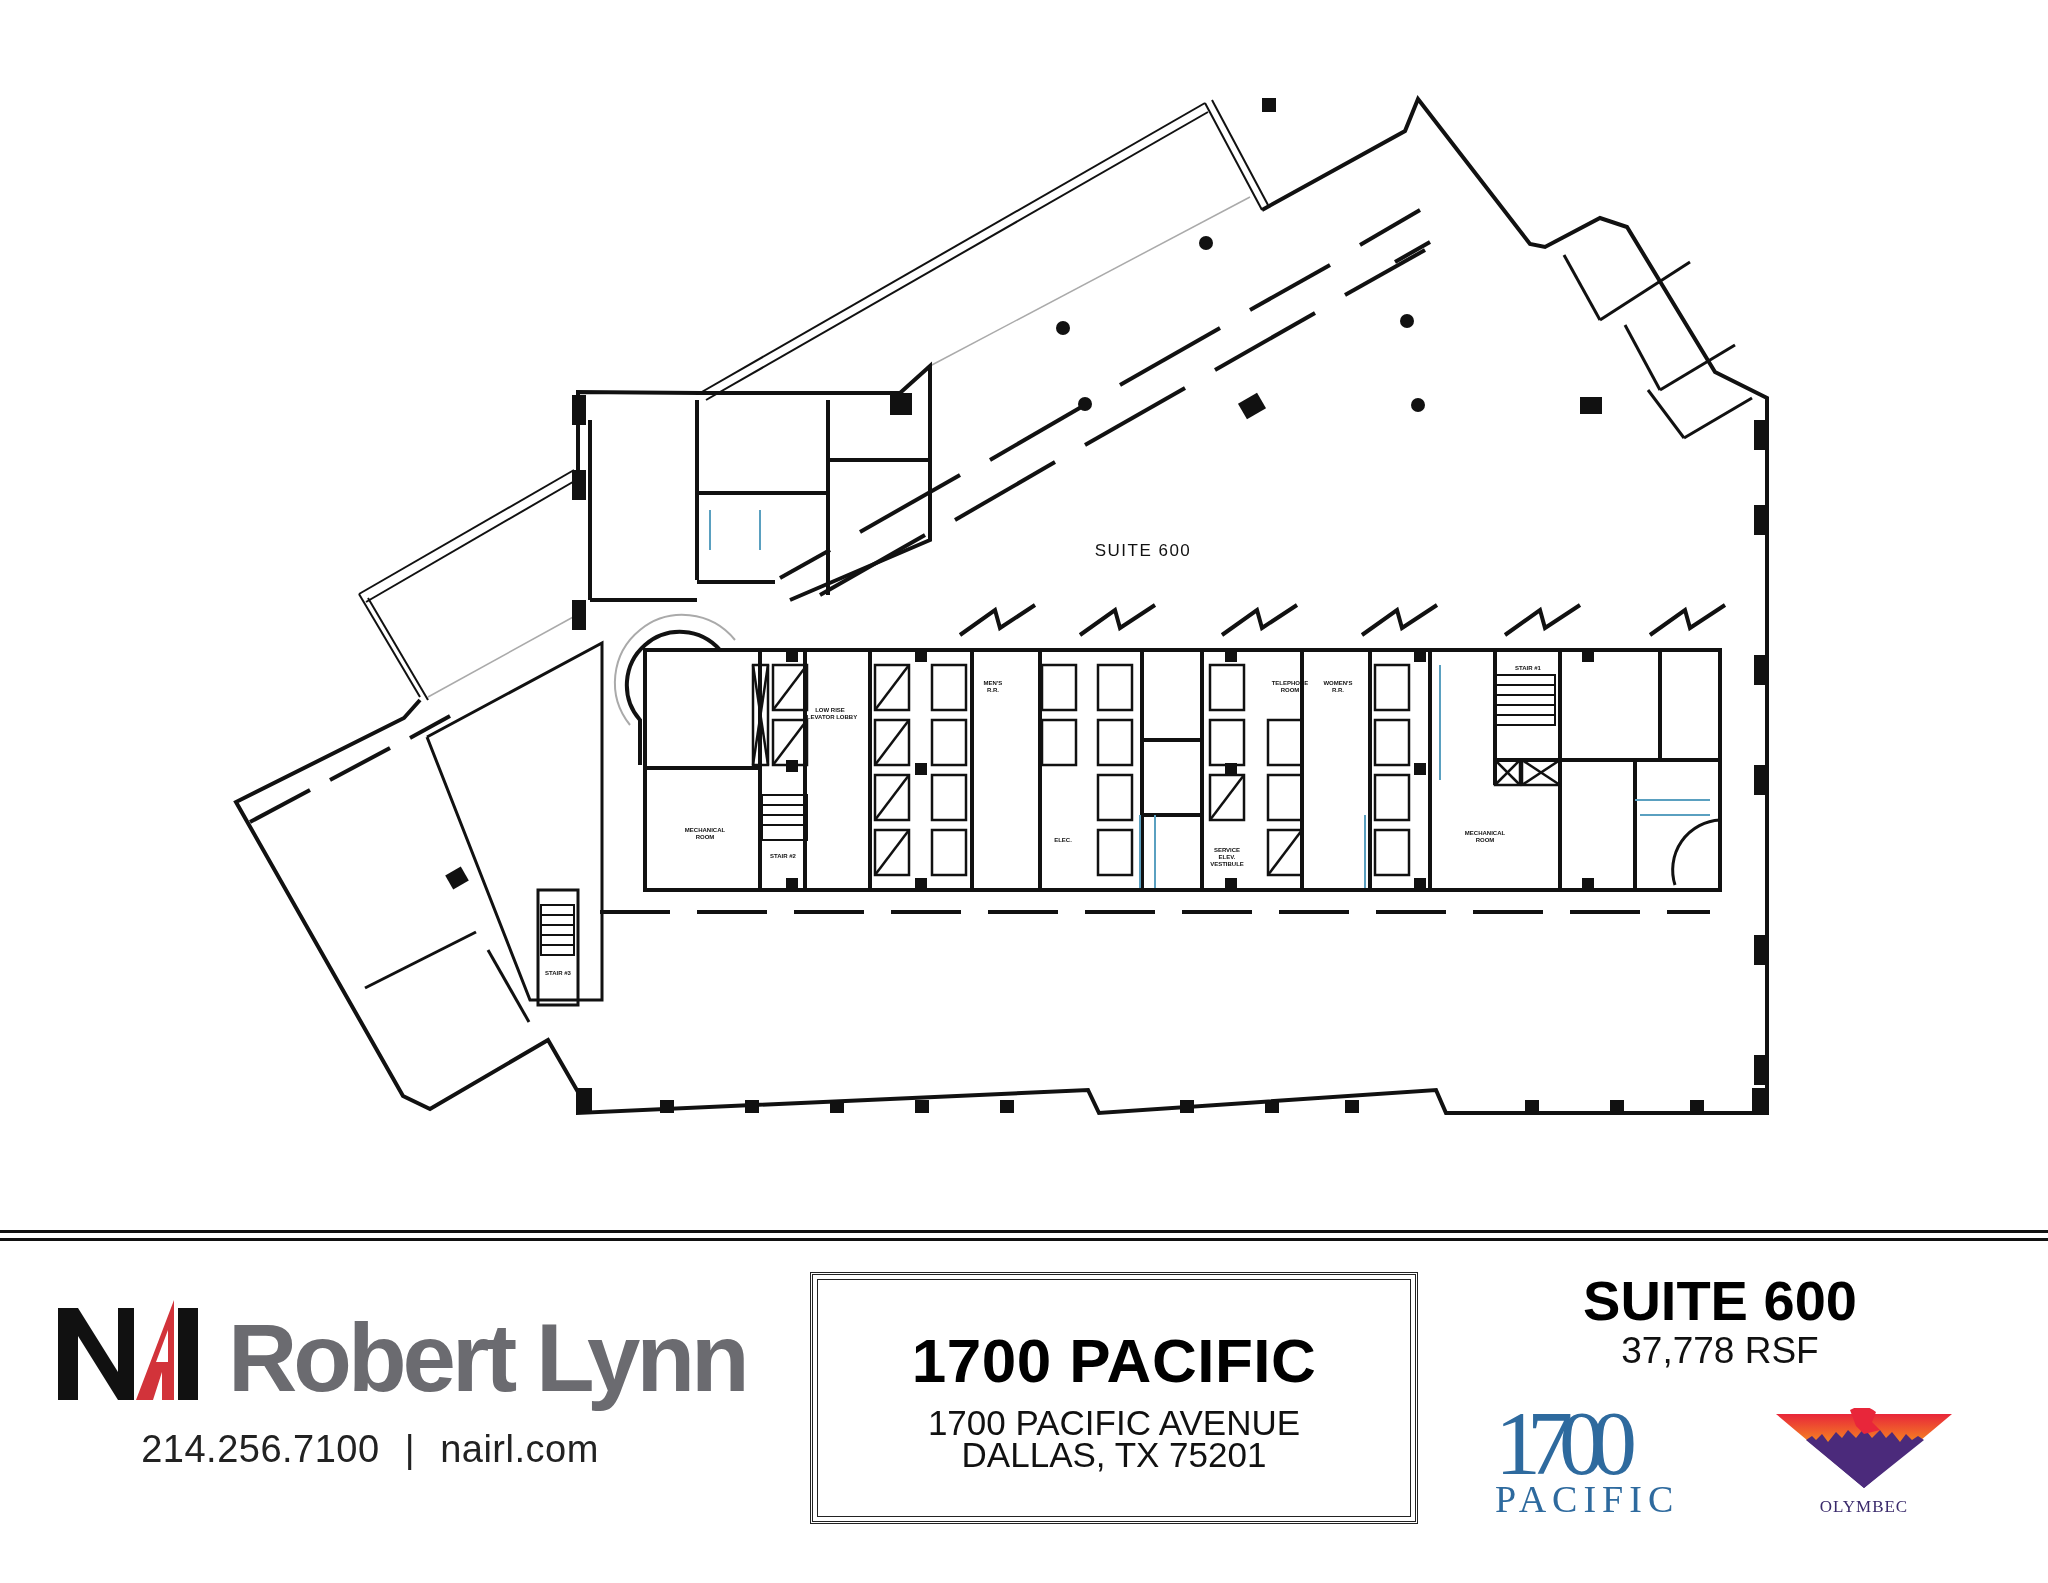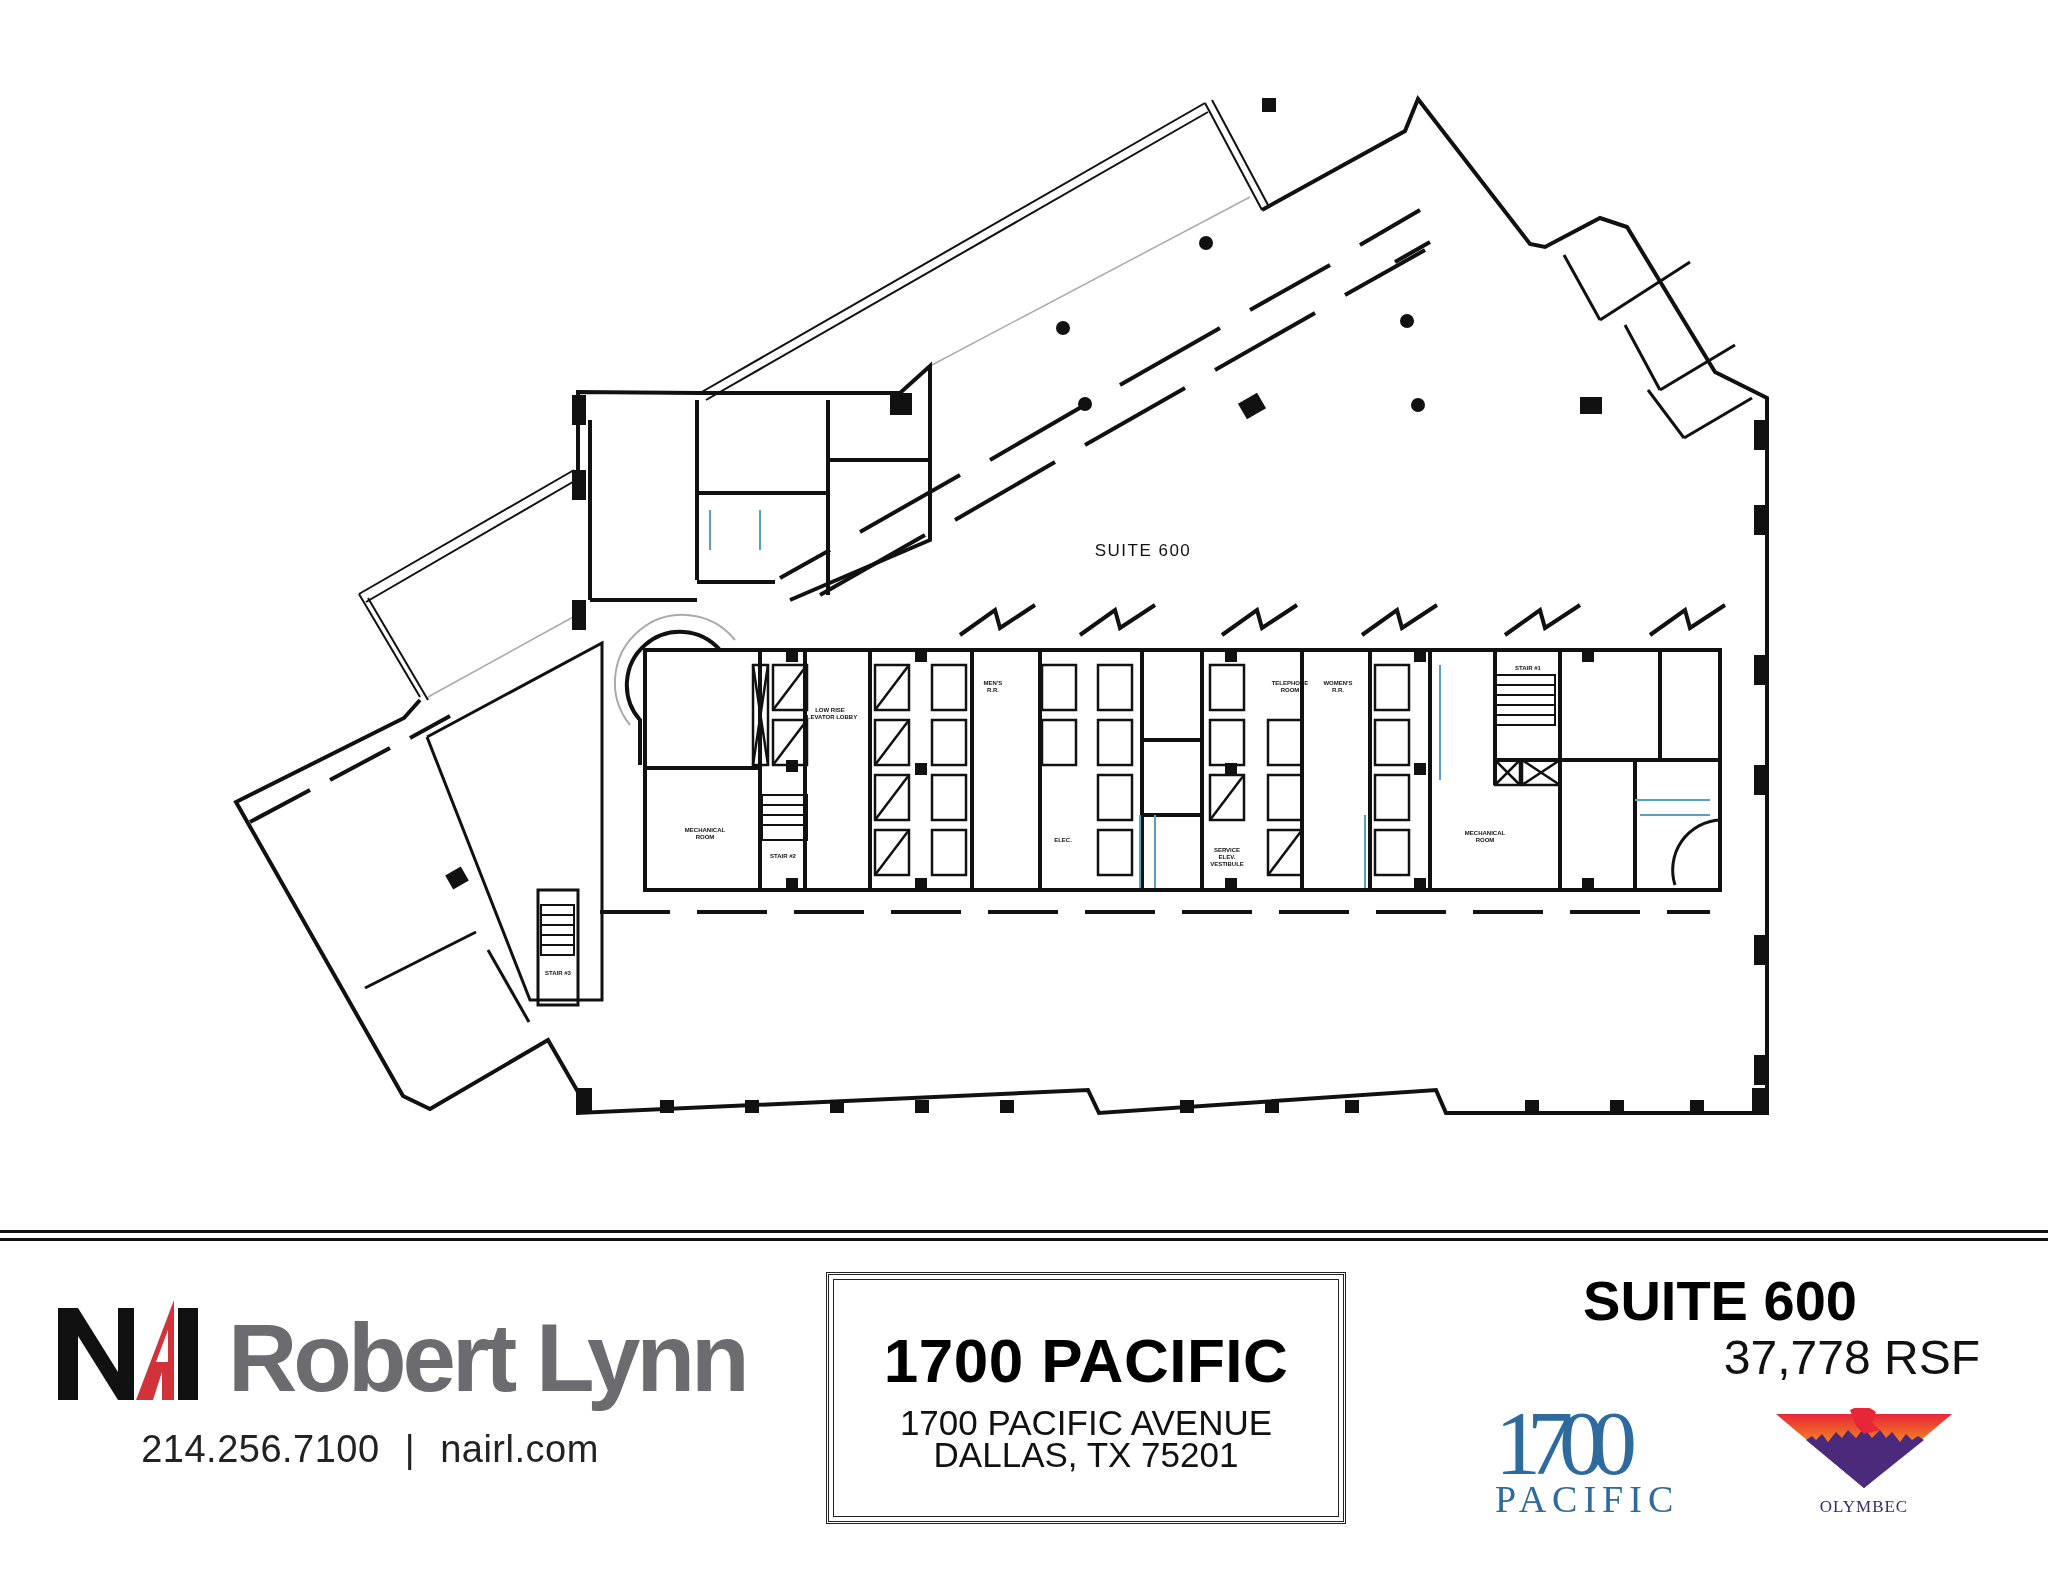--- a/index.html
+++ b/index.html
@@ -3,26 +3,26 @@
 <meta charset="utf-8">
 <style>
   html, body { margin: 0; padding: 0; background: #ffffff; }
   body { width: 2048px; height: 1583px; position: relative; overflow: hidden; font-family: "Liberation Sans", sans-serif; }
   #plan { position: absolute; left: 0; top: 0; width: 2048px; height: 1200px; }
   .rule { position: absolute; left: 0; width: 2048px; height: 3px; background: #111; }
   #nai-logo { position: absolute; left: 58px; top: 1296px; height: 104px; display: flex; align-items: flex-end; }
   #nai-mark { width: 170px; height: 100px; }
   #brand-name { font-family: "Liberation Sans", sans-serif; font-weight: bold; color: #6b6b70; font-size: 96px; line-height: 1; letter-spacing: -4px; position: relative; top: 6px; }
   #contact { position: absolute; left: 0; width: 740px; top: 1428px; text-align: center; font-size: 38px; color: #222; font-weight: 300; letter-spacing: 0.5px; }
-  #address-box { position: absolute; left: 810px; top: 1272px; width: 520px; height: 252px; border: 3px double #222; box-sizing: border-box; outline: 1px solid #222; outline-offset: -8px; margin-left: 16px; }
+  #address-box { position: absolute; left: 810px; top: 1272px; width: 608px; height: 252px; border: 3px double #222; box-sizing: border-box; outline: 1px solid #222; outline-offset: -8px; }
   #bldg-title { position: absolute; left: 0; right: 0; top: 50px; text-align: center; font-size: 62px; font-weight: bold; color: #000; letter-spacing: 0.5px; }
   #street { position: absolute; left: 0; right: 0; top: 128px; text-align: center; font-size: 35px; color: #111; }
   #city { position: absolute; left: 0; right: 0; top: 160px; text-align: center; font-size: 35px; color: #111; }
   #suite-title { position: absolute; left: 1460px; width: 520px; top: 1268px; text-align: center; font-size: 56px; font-weight: bold; color: #000; }
-  #suite-rsf { position: absolute; left: 1460px; width: 520px; top: 1330px; text-align: right; font-size: 48px; color: #111; }
+  #suite-rsf { position: absolute; left: 1460px; width: 520px; top: 1330px; text-align: center; font-size: 37px; color: #111; }
   #pacific-logo { position: absolute; left: 1493px; top: 1398px; width: 190px; height: 118px; }
   #olymbec-logo { position: absolute; left: 1776px; top: 1408px; width: 176px; height: 108px; }
 </style>
 </head>
 <body>
 
 <svg id="plan" viewBox="0 0 2048 1200" xmlns="http://www.w3.org/2000/svg">
   <g fill="none" stroke="#111" stroke-width="3" stroke-linejoin="miter">
 
     <g>

